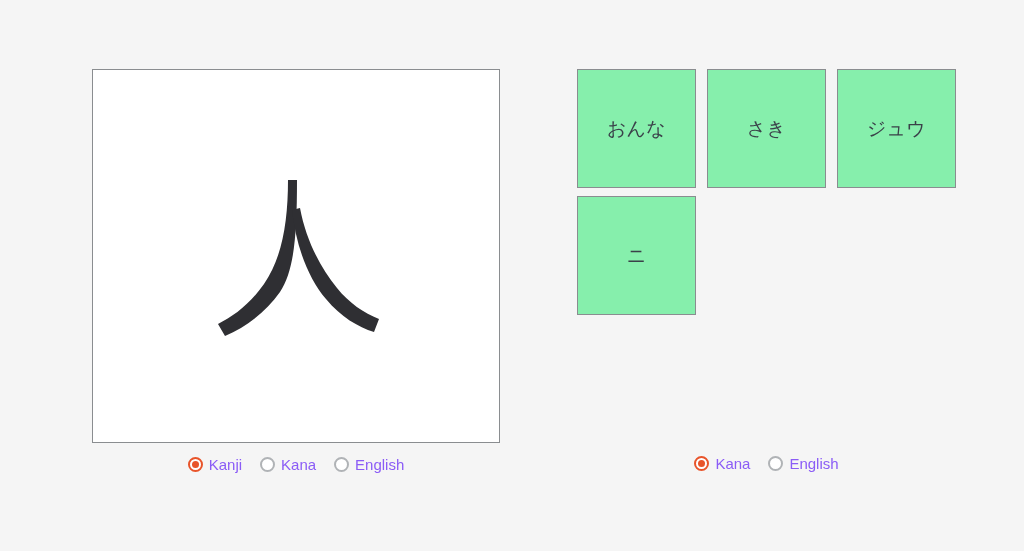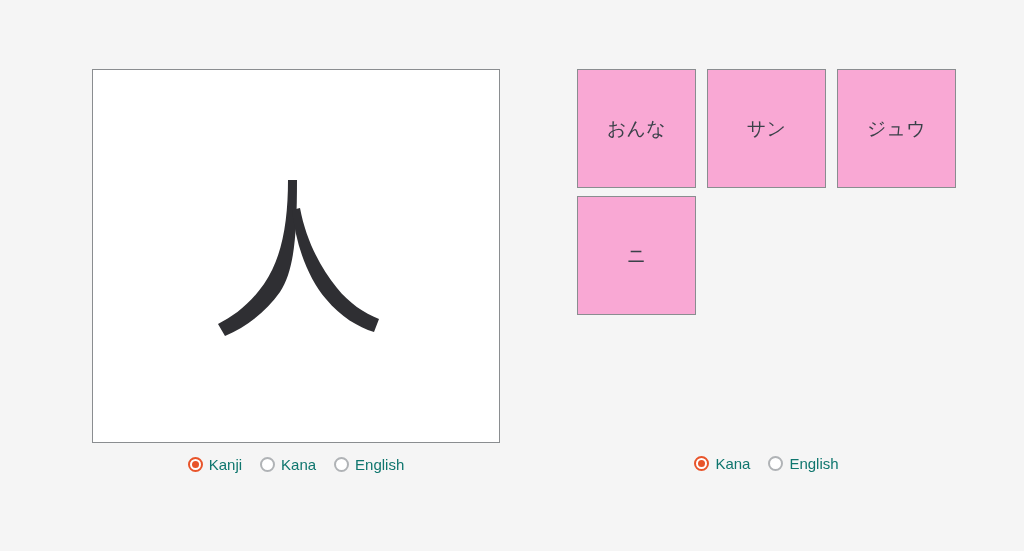--- a/index.html
+++ b/index.html
@@ -52,21 +52,21 @@
     width: 379px;
   }
   #answer-grid {
     display: grid;
     grid-template-columns: repeat(3, 119px);
     grid-template-rows: repeat(3, 119px);
     column-gap: 11px;
     row-gap: 8px;
   }
   .grid-cell {
-    background: #f9a8d4;
+    background: #86efac;
     border: 1px solid #8a8d90;
     box-sizing: border-box;
     display: flex;
     align-items: center;
     justify-content: center;
     font-size: 19px;
     color: #3a4149;
     letter-spacing: 0.3px;
     cursor: pointer;
     user-select: none;
@@ -107,21 +107,21 @@
     top: 50%;
     width: 7px;
     height: 7px;
     margin-left: -3.5px;
     margin-top: -3.5px;
     border-radius: 50%;
     background: #e8542a;
   }
   .radio-label {
     font-size: 15px;
-    color: #0f766e;
+    color: #8b5cf6;
     line-height: 1;
   }
   #left-radio-row {
     width: 408px;
   }
   #right-radio-row {
     width: 379px;
   }
 </style>
 </head>
@@ -157,21 +157,21 @@
       <span class="radio-label">English</span>
     </div>
 
   </div>
 </div>
 
 <div id="right-panel">
 
   <div id="answer-grid">
     <div class="grid-cell">おんな</div>
-    <div class="grid-cell">サン</div>
+    <div class="grid-cell">さき</div>
     <div class="grid-cell">ジュウ</div>
     <div class="grid-cell">ニ</div>
   </div>
 
   <div id="right-radio-row" class="radio-row">
 
     <div class="radio-option selected">
       <span class="radio-mark"></span>
       <span class="radio-label">Kana</span>
     </div>

